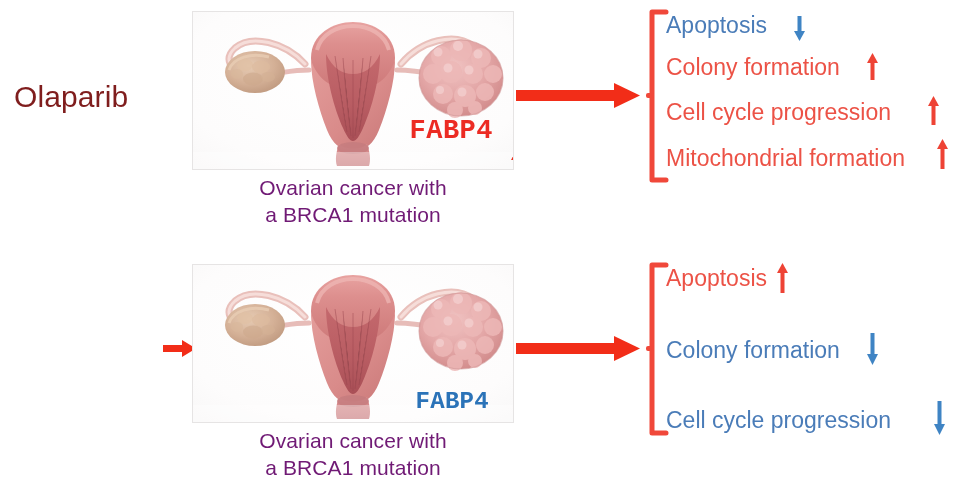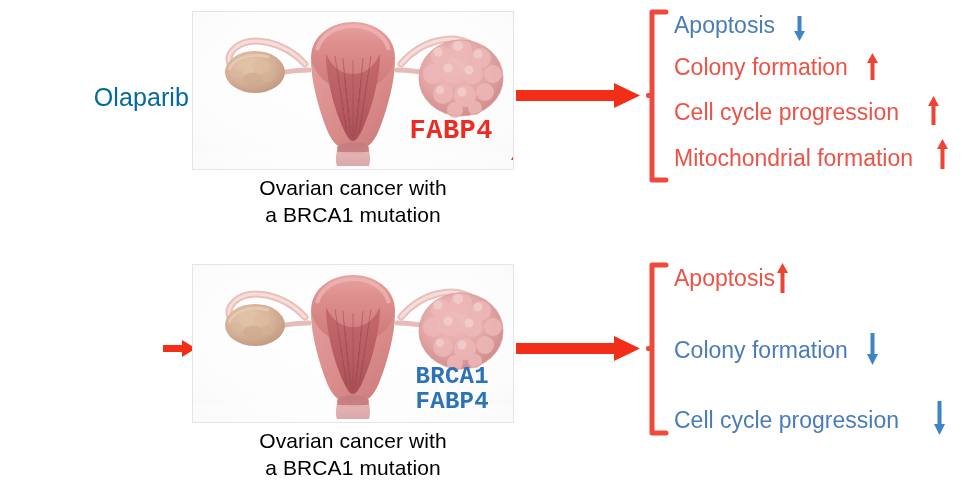--- a/index.html
+++ b/index.html
@@ -8,24 +8,24 @@
     font-family:"Liberation Sans", sans-serif;
     -webkit-font-smoothing:antialiased;
   }
   .panel{position:absolute;left:0;width:969px;height:252px;}
   .panel-top{top:0;}
   .panel-bottom{top:252px;}
 
   
   .treatment{
     position:absolute;
-    color:#0369a1;
-    font-size:25px;
+    color:#7f1d1d;
+    font-size:30px;
     line-height:30px;
-    text-align:right;
+    text-align:left;
     white-space:nowrap;
     letter-spacing:.1px;
   }
   .treatment.t-top{left:14px;top:82px;width:175px;}
 
   
   .mini-arrow{position:absolute;left:163px;top:340px;width:34px;height:17px;}
 
   
   .imgcard{
@@ -55,21 +55,21 @@
   
   .genearrow{position:absolute;}
   .genearrow.top{right:4px;bottom:21px;}
   .genearrow.bottom{right:4px;bottom:10px;}
 
   
   .caption{
     position:absolute;
     width:322px;
     text-align:center;
-    color:#000000;
+    color:#701a75;
     font-size:21px;
     line-height:27px;
     letter-spacing:.1px;
   }
   .caption.cap-top{left:192px;top:174px;}
   .caption.cap-bottom{left:192px;top:427px;}
 
   
   .bigarrow{position:absolute;}
   .bigarrow.top{left:516px;top:82px;}
@@ -85,21 +85,21 @@
   .outcomes.top{left:666px;top:8px;width:303px;}
   .outcomes.bottom{left:666px;top:261px;width:303px;}
 
   .outcome{
     position:relative;
     white-space:nowrap;
     font-size:23px;
     line-height:1;
     height:0;
   }
-  .outcome .otext{position:absolute;left:8px;top:0;}
+  .outcome .otext{position:absolute;left:0;top:0;}
   .outcome .oarrow{position:absolute;}
   .red{color:#ec5246;}
   .blue{color:#4a7cb8;}
 </style>
 </head>
 <body>
 
 <div class="panel panel-top">
 
   <div class="treatment t-top">
@@ -400,21 +400,20 @@
       </g>
 
       <path d="M146 132 C 143 140, 142 148, 144 154 L 176 154 C 178 148, 177 140, 174 132
                C 169 138, 151 138, 146 132 Z" fill="url(#cervixB)"></path>
       <ellipse cx="160" cy="136" rx="16" ry="6" fill="#c37b7e" opacity=".75"></ellipse>
 
       <rect x="0" y="140" width="320" height="17" fill="#ffffff" opacity=".35"></rect>
     </svg>
 
     <div class="genelabel genes-bottom">
-      <div>BRCA1</div>
       <div>FABP4</div>
     </div>
     <span class="genearrow bottom">
       <svg width="16" height="56" viewBox="0 0 16 56">
         <rect x="5" y="0" width="6" height="44" fill="#2f7ec0"></rect>
         <polygon points="8,55 1,42 15,42" fill="#2f7ec0"></polygon>
       </svg>
     </span>
   </div>
 

